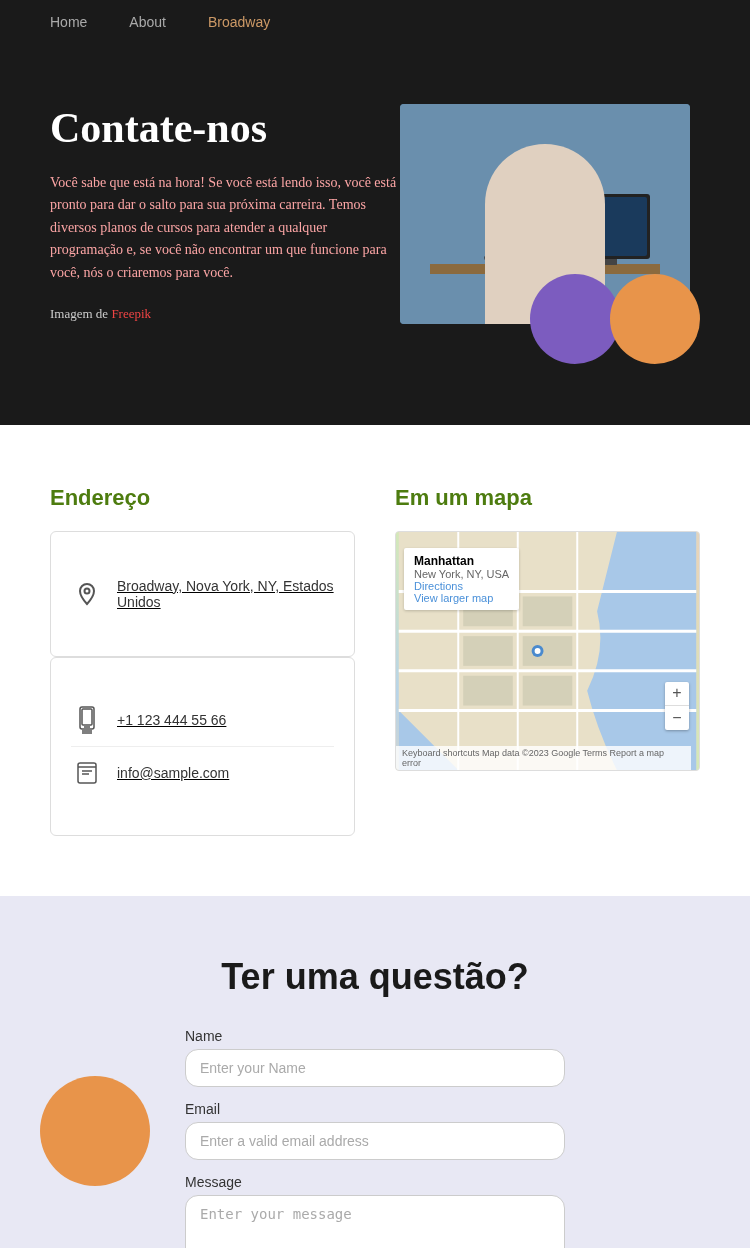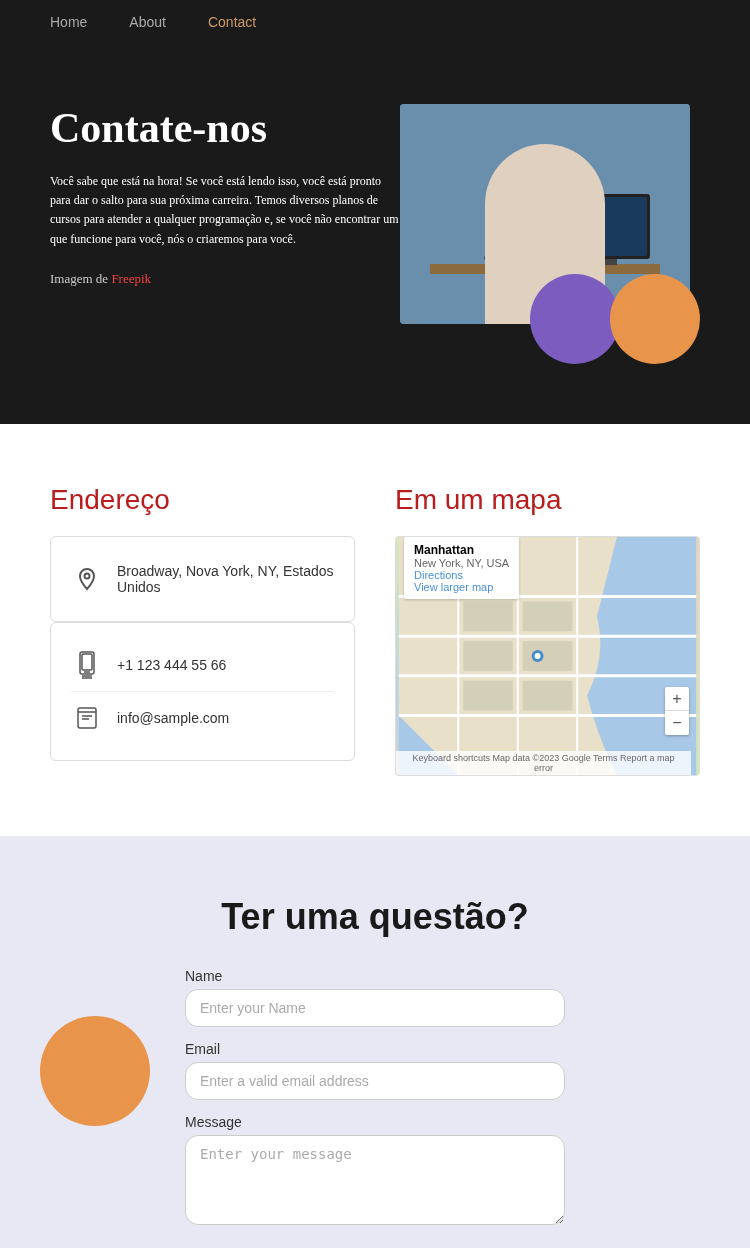--- a/index.html
+++ b/index.html
@@ -26,21 +26,21 @@
       padding: 60px 50px 80px;
       display: flex;
       justify-content: space-between;
       align-items: flex-start;
       position: relative;
       overflow: hidden;
       font-family: Liberation Serif, serif;
     }
     .hero-text { max-width: 380px; color: #fff; }
     .hero-text h1 { font-size: 42px; font-weight: 700; margin-bottom: 20px; }
-    .hero-text p { font-size: 12px; line-height: 1.6; color: #ffffff; margin-bottom: 20px; }
+    .hero-text p { font-size: 14px; line-height: 1.6; color: #fca5a5; margin-bottom: 20px; }
     .hero-text .credit { font-size: 13px; color: #ccc; }
     .hero-text .credit a { color: #ef4444; text-decoration: none; }
 
     .hero-image-wrap {
       position: relative;
       width: 300px;
       height: 240px;
       flex-shrink: 0;
     }
     .hero-img-placeholder {
@@ -80,30 +80,31 @@
     .contact-info {
       background: #fff;
       padding: 60px 50px;
       display: flex;
       gap: 40px;
     }
     .contact-left { flex: 1; }
     .contact-right { flex: 1; }
 
     .section-title {
-      font-size: 28px;
-      font-weight: 400;
-      color: #b91c1c;
+      font-size: 22px;
+      font-weight: 700;
+      color: #4d7c0f;
       margin-bottom: 20px;
     }
 
     .info-box {
       border: 1px solid #ddd;
       border-radius: 6px;
-      padding: 16px 20px;
+      padding: 36px 20px;
+      text-decoration: underline;
     }
     .info-row {
       display: flex;
       align-items: center;
       gap: 14px;
       padding: 10px 0;
     }
     .info-row + .info-row {
       border-top: 1px solid #eee;
     }
@@ -126,21 +127,21 @@
       position: relative;
     }
     .map-placeholder {
       width: 100%; height: 100%;
       background: linear-gradient(135deg, #d4e8b8 0%, #b8d4e8 30%, #e8d4b8 60%, #d4e8b8 100%);
       position: relative;
       overflow: hidden;
     }
     .map-overlay {
       position: absolute;
-      top: 0; left: 8px;
+      top: 16px; left: 8px;
       background: #fff;
       padding: 6px 10px;
       border-radius: 2px;
       font-size: 11px;
       box-shadow: 0 1px 3px rgba(0,0,0,0.2);
     }
     .map-overlay .map-title { font-weight: 700; font-size: 12px; }
     .map-overlay .map-subtitle { color: #666; font-size: 11px; }
     .map-overlay .map-link { color: #4a90d9; font-size: 11px; cursor: pointer; }
     .map-roads {
@@ -159,21 +160,21 @@
       display: flex; align-items: center; justify-content: center;
       font-size: 16px; color: #555; cursor: pointer;
       border-bottom: 1px solid #ddd;
     }
     .map-zoom span:last-child { border-bottom: none; }
     .map-footer {
       position: absolute; bottom: 0; left: 0; right: 8px;
       background: rgba(255,255,255,0.8);
       font-size: 9px; color: #666;
       padding: 2px 6px;
-      display: flex; gap: 8px; text-align: center;
+      display: flex; gap: 8px;
     }
 
     
     .question-section {
       background: #e8e8f4;
       padding: 60px 50px 80px;
       position: relative;
       overflow: hidden;
     }
     .question-section h2 {
@@ -218,21 +219,21 @@
       background: #e8944a;
       left: 40px; top: 180px;
     }
   </style>
 </head>
 <body>
 
 <nav>
   <a href="#">Home</a>
   <a href="#">About</a>
-  <a href="#" class="active">Contact</a>
+  <a href="#" class="active">Broadway</a>
 </nav>
 
 <section class="hero">
   <div class="hero-text">
     <h1>Contate-nos</h1>
     <p>Você sabe que está na hora! Se você está lendo isso, você está pronto para dar o salto para sua próxima carreira. Temos diversos planos de cursos para atender a qualquer programação e, se você não encontrar um que funcione para você, nós o criaremos para você.</p>
     <p class="credit">
       <span>Imagem de </span><a href="#">Freepik</a>
     </p>
   </div>

